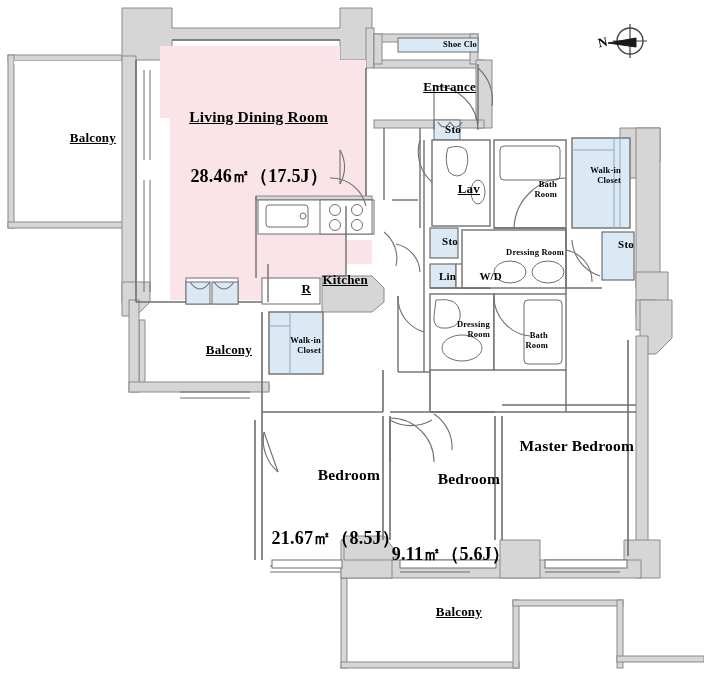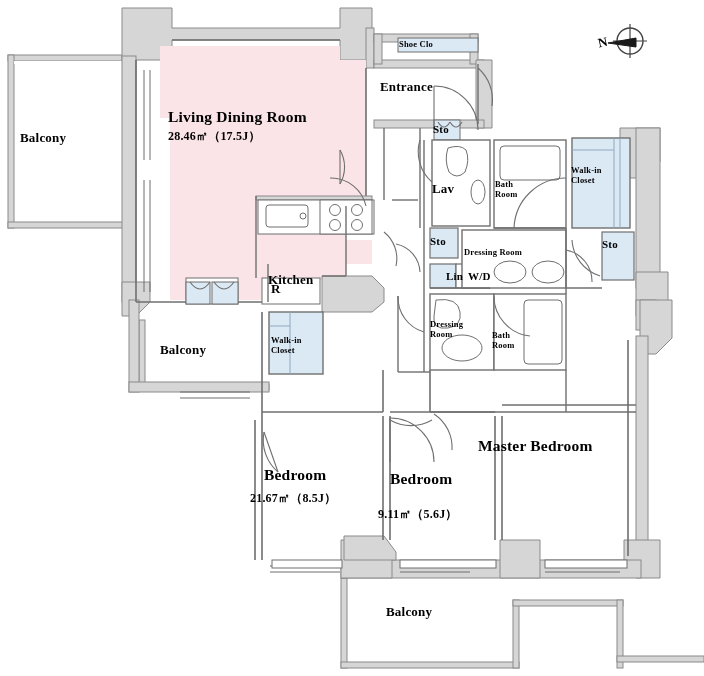--- a/index.html
+++ b/index.html
@@ -1,24 +1,24 @@
 <!DOCTYPE html>
 <html><head>
 <meta charset="utf-8">
 <style>
   html,body{margin:0;padding:0;background:#ffffff;}
   body{font-family:"Liberation Serif", serif;}
   #plan{position:relative;width:704px;height:676px;background:#ffffff;overflow:hidden;}
   #plan svg{position:absolute;left:0;top:0;}
-  .lbl{position:absolute;color:#000;text-align:left;line-height:1.12;white-space:pre;font-family:"Liberation Serif", serif;font-weight:700;letter-spacing:.2px;}
+  .lbl{position:absolute;color:#000;text-align:right;line-height:1.12;white-space:pre;font-family:"Liberation Serif", serif;font-weight:700;letter-spacing:.2px;}
   .lbl.big{font-size:15.5px;}
-  .lbl.mid{font-size:13px;}
+  .lbl.mid{font-size:13px;text-decoration:underline;}
   .lbl.xs{font-size:8.5px;}
   .lbl.tiny{font-size:11px;}
-  .area{font-size:12px;}
+  .area{font-size:18px;margin-top:36px;}
   .compass{position:absolute;}
 </style>
 </head>
 <body>
 
 <div id="plan">
 
 <svg width="704" height="676" viewBox="0 0 704 676">
   <defs>
     <g id="doorarc"></g>
@@ -262,59 +262,59 @@
   </g>
 
   <g stroke="#6f6f6f" stroke-width="1" fill="#fff">
     <rect x="272" y="560" width="70" height="8"></rect>
     <rect x="400" y="560" width="96" height="8"></rect>
     <rect x="545" y="560" width="82" height="8"></rect>
   </g>
 
 </svg>
 
-<div class="lbl big" style="left:168px;top:108px;width:160px;">Living Dining Room</div>
+<div class="lbl big" style="left:168px;top:108px;width:160px;text-decoration:underline;">Living Dining Room</div>
 <div class="lbl area" style="left:168px;top:130px;width:160px;">28.46㎡（17.5J）</div>
 
 <div class="lbl mid" style="left:268px;top:241px;width:100px;margin-top:32px;">Kitchen</div>
 <div class="lbl mid" style="left:271px;top:282px;width:40px;">R</div>
 
 <div class="lbl mid" style="left:380px;top:80px;width:96px;">Entrance</div>
 <div class="lbl xs" style="left:399px;top:40px;width:78px;">Shoe Clo</div>
 <div class="lbl tiny" style="left:433px;top:123px;width:28px;">Sto</div>
 
 <div class="lbl mid" style="left:432px;top:182px;width:48px;">Lav</div>
 
 <div class="lbl xs" style="left:495px;top:180px;width:62px;">Bath
 Room</div>
 
 <div class="lbl xs" style="left:571px;top:166px;width:50px;">Walk-in
 Closet</div>
 
 <div class="lbl tiny" style="left:602px;top:238px;width:32px;">Sto</div>
 <div class="lbl tiny" style="left:430px;top:235px;width:28px;">Sto</div>
-<div class="lbl tiny" style="left:430px;top:270px;width:26px;padding-left:16px;">Lin</div>
+<div class="lbl tiny" style="left:430px;top:270px;width:26px;">Lin</div>
 <div class="lbl tiny" style="left:468px;top:270px;width:34px;">W/D</div>
 
 <div class="lbl xs" style="left:464px;top:248px;width:100px;">Dressing Room</div>
 <div class="lbl xs" style="left:430px;top:320px;width:60px;">Dressing
 Room</div>
 <div class="lbl xs" style="left:492px;top:331px;width:56px;">Bath
 Room</div>
 
 <div class="lbl xs" style="left:271px;top:336px;width:50px;">Walk-in
 Closet</div>
 
 <div class="lbl big" style="left:264px;top:466px;width:116px;">Bedroom</div>
 <div class="lbl area" style="left:250px;top:492px;width:150px;">21.67㎡（8.5J）</div>
 
 <div class="lbl big" style="left:390px;top:470px;width:110px;">Bedroom</div>
 <div class="lbl area" style="left:378px;top:508px;width:132px;">9.11㎡（5.6J）</div>
 
-<div class="lbl big" style="left:478px;top:437px;width:140px;">Master Bedroom</div>
+<div class="lbl big" style="left:494px;top:437px;width:140px;">Master Bedroom</div>
 
 <div class="lbl mid" style="left:20px;top:131px;width:96px;">Balcony</div>
 <div class="lbl mid" style="left:160px;top:343px;width:92px;">Balcony</div>
 <div class="lbl mid" style="left:386px;top:605px;width:96px;">Balcony</div>
 
 <div class="compass" style="left:592px;top:16px;">
   <svg width="60" height="52" viewBox="0 0 60 52">
     <circle cx="38" cy="25" r="13" fill="none" stroke="#444" stroke-width="1.4"></circle>
     <path d="M38,8 L38,42 M21,25 L55,25" stroke="#444" stroke-width="1.2"></path>
     <path d="M44,22 L16,27 L44,31 Z" fill="#1a1a1a" stroke="#1a1a1a" stroke-width="1"></path>

